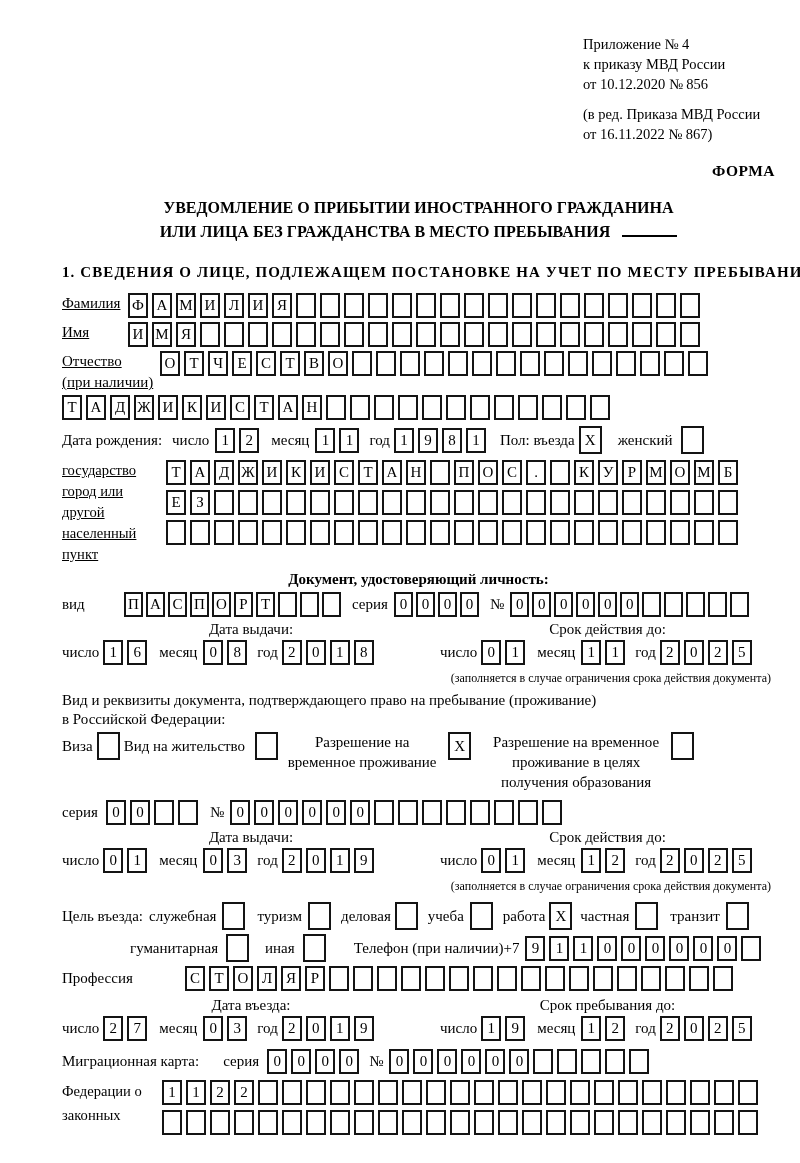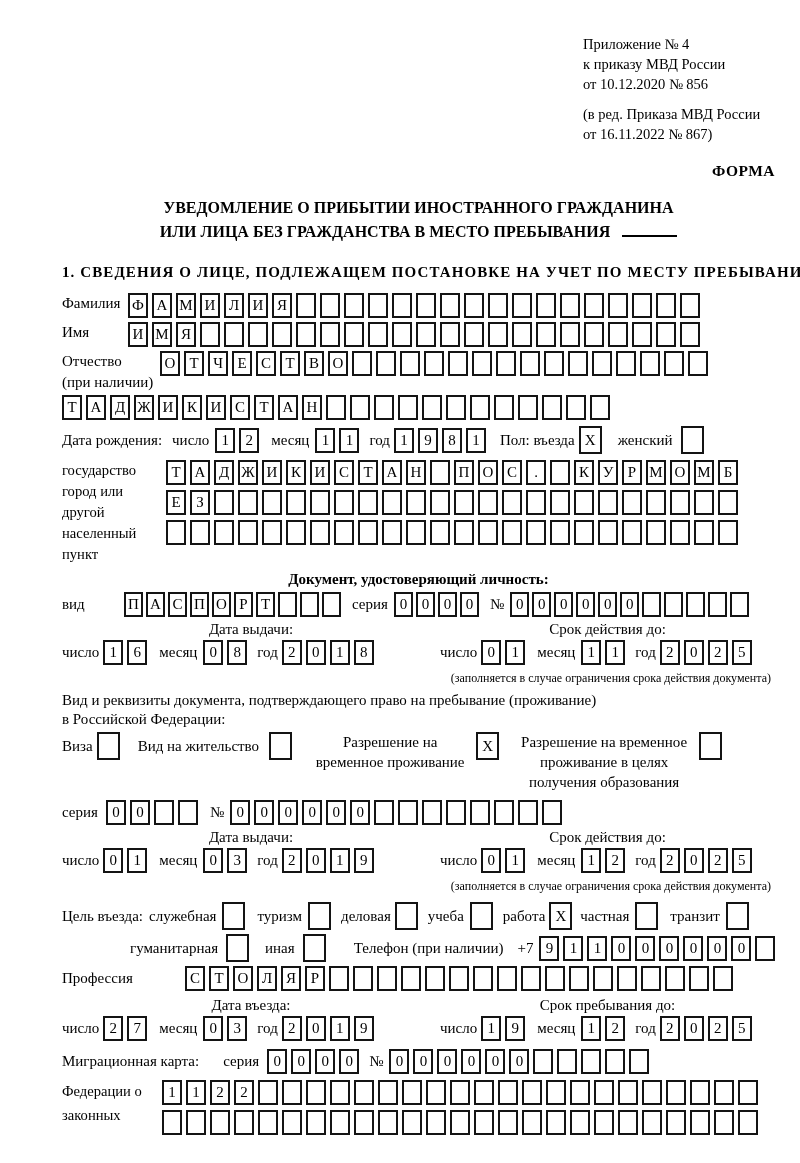--- a/index.html
+++ b/index.html
@@ -20,40 +20,40 @@
   
   .title { text-align:center; font-weight:bold; font-size:16px; line-height:24px; margin-top:16px; }
   .blank-line { display:inline-block; width:55px; height:14px; border-bottom:2px solid #000; margin-left:12px; }
   .sec-heading { font-weight:bold; font-size:15px; letter-spacing:1.1px; margin-top:20px; white-space:nowrap; }
 
   
   .frow { display:flex; align-items:flex-start; }
   .vcenter { align-items:center; }
   .lbl { flex:none; white-space:nowrap; }
   .ml4{margin-left:4px}.ml6{margin-left:6px}.ml8{margin-left:8px}.ml10{margin-left:10px}
-  .ml12{margin-left:12px}.ml14{margin-left:14px}.ml24{margin-left:24px}.ml68{margin-left:68px}
+  .ml12{margin-left:12px}.ml14{}.ml24{margin-left:24px}.ml68{margin-left:68px}
   .mt2{margin-top:2px}.mt4{margin-top:4px}.mt6{margin-top:6px}.mt8{margin-top:8px}.mt12{margin-top:12px}
 
   
   .cells { display:inline-flex; flex:none; white-space:nowrap; }
   .cell {
     display:inline-block; flex:none;
     width:20px; height:25px;
     border:2px solid #141414;
     margin-right:4px;
     text-align:center; line-height:21px; font-size:15px;
     background:#fff;
   }
   .tight .cell { width:19px; margin-right:3px; }
   .cbx .cell { width:23px; height:28px; line-height:24px; }
 
   .cellrow { white-space:nowrap; margin-bottom:5px; display:flex; }
 
   
-  .lblcol { flex:none; line-height:21px; }
+  .lblcol { flex:none; line-height:21px;text-decoration:underline; }
   .w66{width:66px}.w98{width:98px}.w104{width:104px; font-size:14.6px;}.w123{width:123px}
 
   
   .dgroup-left { width:378px; flex:none; }
   .dgroup-right { flex:1; }
   .dheading { text-align:center; font-size:15px; margin-bottom:2px; }
   .note-right { text-align:right; font-size:12px; margin-top:6px; padding-right:4px; }
 
   .doc-heading { text-align:center; font-weight:bold; font-size:15px; margin-top:6px; margin-bottom:4px; }
 

